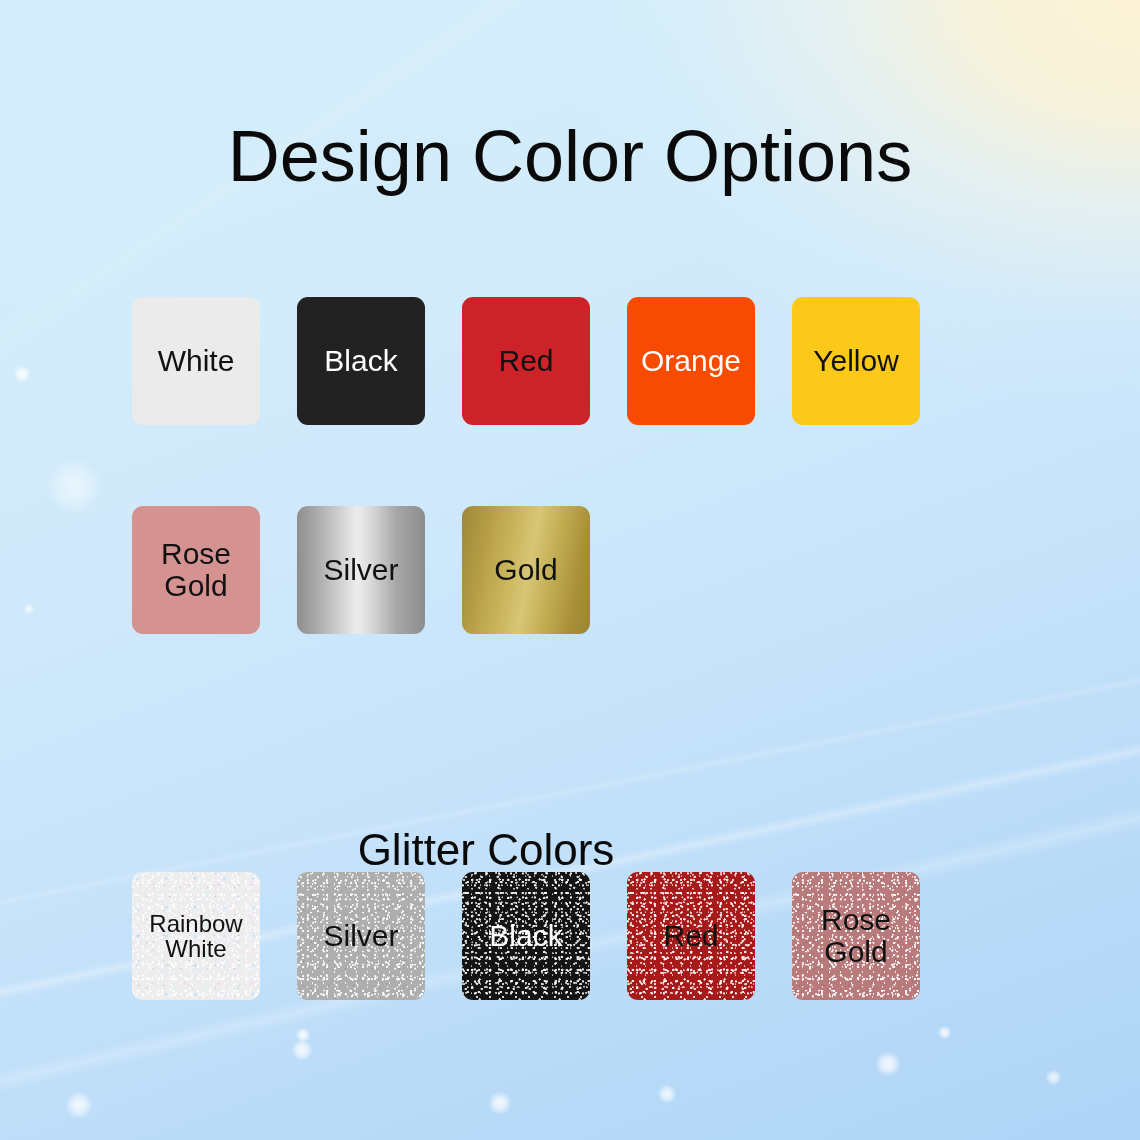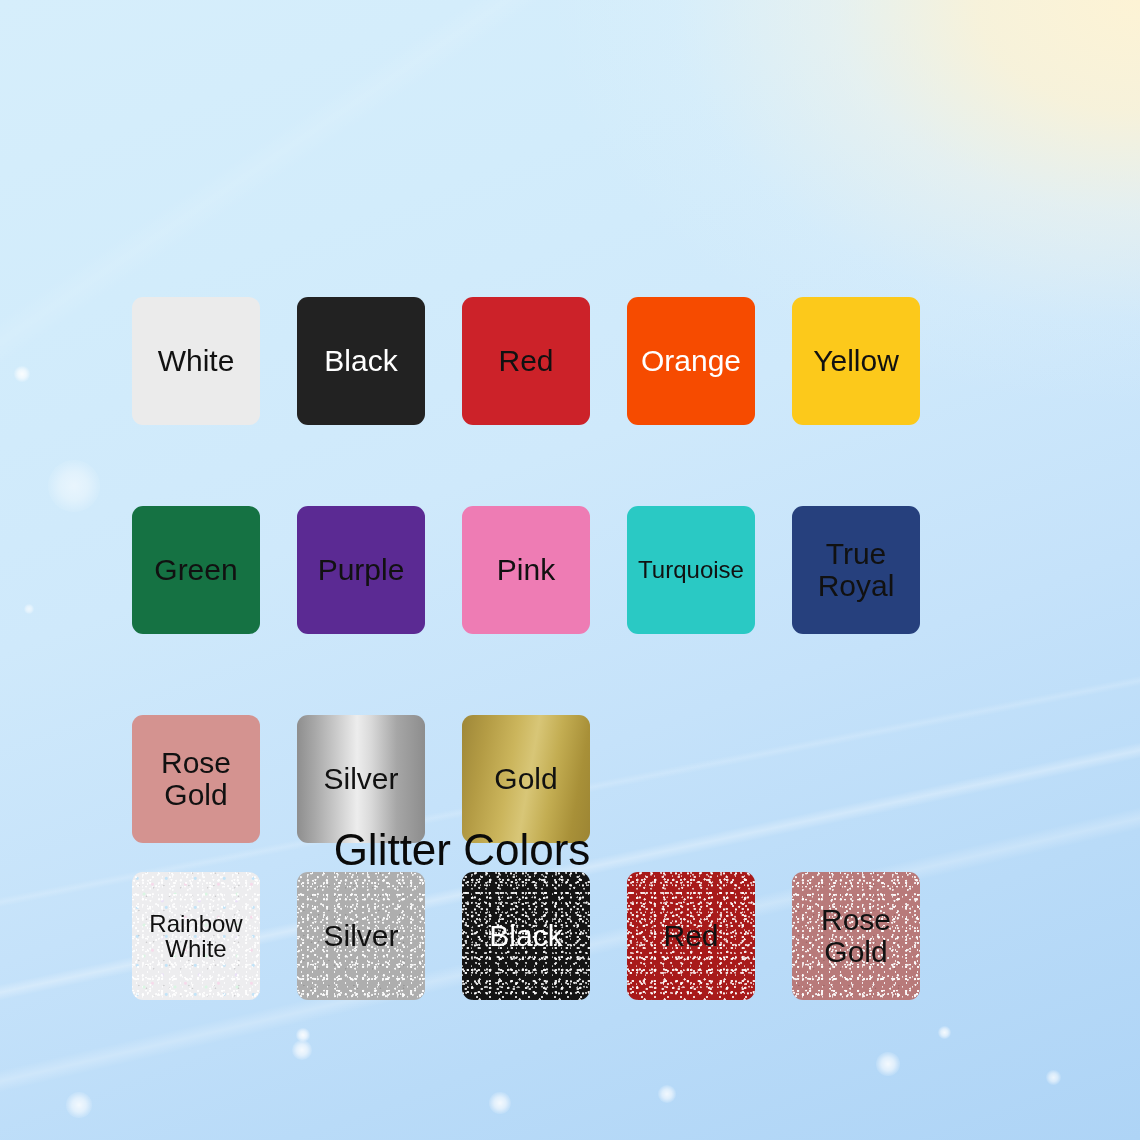--- a/index.html
+++ b/index.html
@@ -76,20 +76,21 @@
   .subtitle {
     position: absolute;
     left: 0;
     top: 791px;
     width: 924px;
     text-align: center;
     font-size: 44px;
     font-weight: 400;
     color: #0a0a0a;
     line-height: 1;
+    padding-left: 24px;
   }
 
   
   .grid {
     position: absolute;
     left: 0;
     width: 1140px;
   }
   #grid-solid { top: 253px; }
   #grid-glitter { top: 828px; }
@@ -210,20 +211,21 @@
   <div class="bokeh" style="left:292px; top:1040px;width:20px;  height:20px;  opacity:.9;"></div>
   <div class="bokeh" style="left:489px; top:1092px;width:22px;  height:22px;  opacity:.9;"></div>
   <div class="bokeh" style="left:658px; top:1085px;width:18px;  height:18px;  opacity:.85;"></div>
   <div class="bokeh" style="left:876px; top:1052px;width:24px;  height:24px;  opacity:.9;"></div>
   <div class="bokeh" style="left:1046px;top:1070px;width:15px;  height:15px;  opacity:.8;"></div>
   <div class="bokeh" style="left:296px; top:1028px;width:14px;  height:14px;  opacity:.95;"></div>
   <div class="bokeh" style="left:938px; top:1026px;width:13px;  height:13px;  opacity:.9;"></div>
 
   <div class="bokeh" style="left:24px;  top:604px; width:10px;  height:10px;  opacity:.7;"></div>
 
+  <h1 class="title">Design Color Options</h1>
 
   <div class="grid" id="grid-solid">
       <div class="row">
         <div class="cell">
           <div class="swatch" style="background: rgb(235, 235, 235);">
             <span class="label" style="color: rgb(17, 17, 17);">White</span>
           </div>
         </div>
         <div class="cell">
           <div class="swatch" style="background: rgb(34, 34, 34);">
@@ -236,48 +238,20 @@
           </div>
         </div>
         <div class="cell">
           <div class="swatch" style="background: rgb(246, 75, 0);">
             <span class="label" style="color: #ffffff;">Orange</span>
           </div>
         </div>
         <div class="cell">
           <div class="swatch" style="background: rgb(252, 201, 27);">
             <span class="label" style="color: rgb(17, 17, 17);">Yellow</span>
-          </div>
-        </div>
-      </div>
-      <div class="row">
-        <div class="cell">
-          <div class="swatch" style="background: rgb(21, 114, 67);">
-            <span class="label" style="color: rgb(17, 17, 17);">Green</span>
-          </div>
-        </div>
-        <div class="cell">
-          <div class="swatch" style="background: rgb(91, 42, 147);">
-            <span class="label" style="color: rgb(17, 17, 17);">Purple</span>
-          </div>
-        </div>
-        <div class="cell">
-          <div class="swatch" style="background: rgb(238, 124, 180);">
-            <span class="label" style="color: rgb(17, 17, 17);">Pink</span>
-          </div>
-        </div>
-        <div class="cell">
-          <div class="swatch" style="background: rgb(42, 201, 196);">
-            <span class="label small" style="color: rgb(17, 17, 17);">Turquoise</span>
-          </div>
-        </div>
-        <div class="cell">
-          <div class="swatch" style="background: rgb(38, 64, 125);">
-            <span class="label" style="color: rgb(17, 17, 17);">True
-Royal</span>
           </div>
         </div>
       </div>
       <div class="row">
         <div class="cell">
           <div class="swatch" style="background: rgb(212, 147, 144);">
             <span class="label" style="color: rgb(17, 17, 17);">Rose
 Gold</span>
           </div>
         </div>

